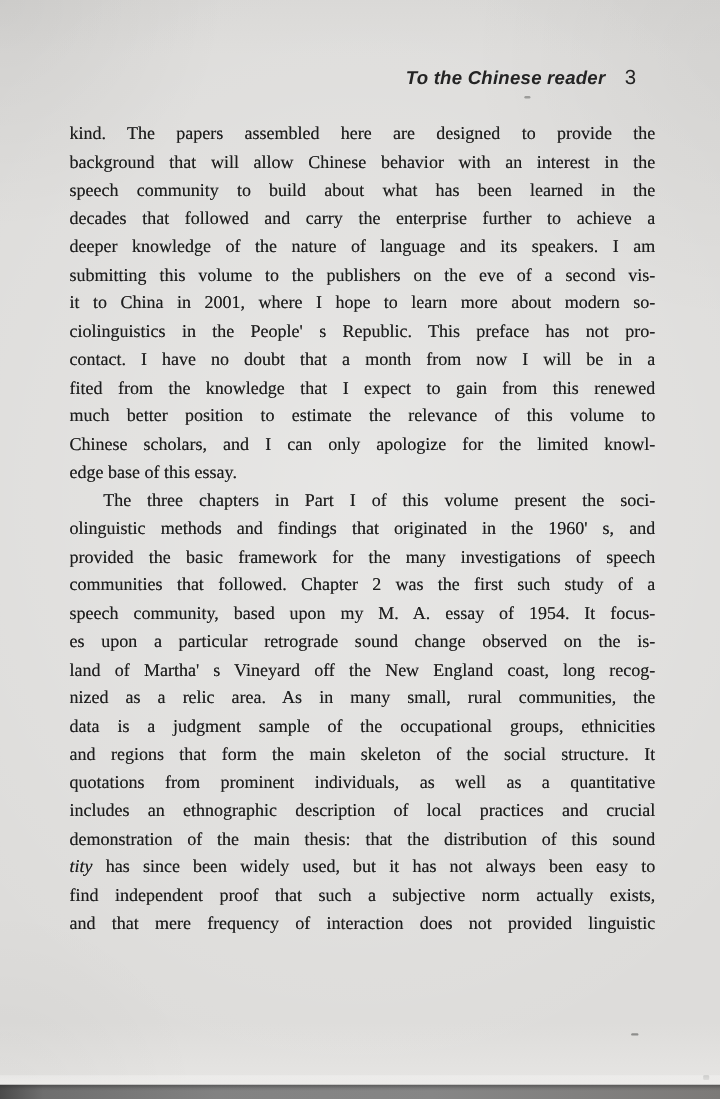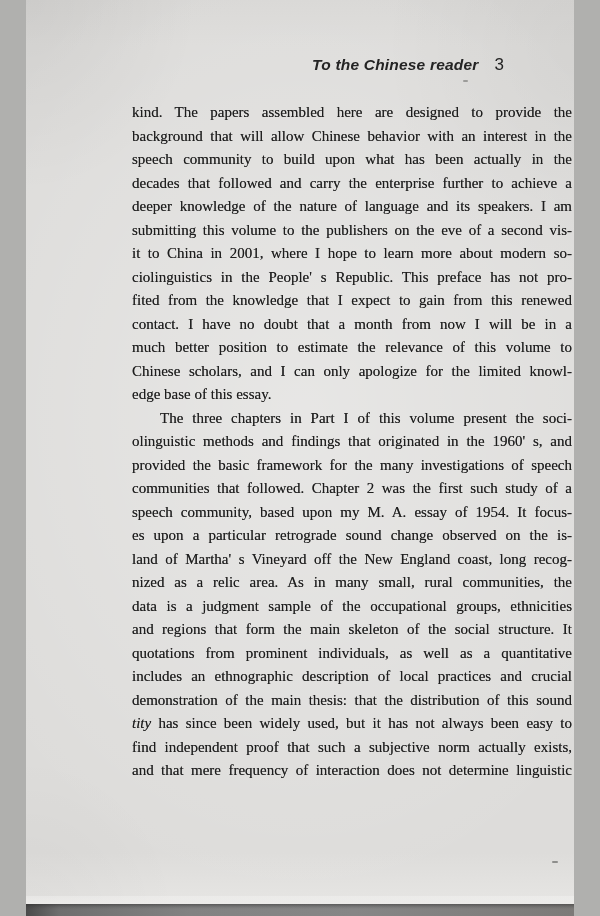--- a/index.html
+++ b/index.html
@@ -1,18 +1,18 @@
 <!DOCTYPE html>
 <html><head>
 <meta charset="utf-8">
 <style>
   html, body { margin: 0; padding: 0; background: #b0b0ae; }
   .page {
     position: relative;
-    width: 548px;
+    width: 600px;
     height: 916px;
     margin: 0 auto;
     overflow: hidden;
     background-color: #dcdbd9;
     background-image:
       radial-gradient(120% 90% at 50% 45%, rgba(255,255,255,0.30) 0%, rgba(255,255,255,0) 60%),
       radial-gradient(45% 30% at 0% 0%, rgba(0,0,0,0.055), transparent 70%),
       radial-gradient(50% 35% at 100% 5%, rgba(0,0,0,0.04), transparent 70%),
       radial-gradient(40% 25% at 0% 100%, rgba(0,0,0,0.03), transparent 70%),
       linear-gradient(180deg, #d8d7d5 0%, #dddcda 5%, #dddcda 93%, #e7e6e4 99%);
@@ -47,21 +47,20 @@
     font-size: 15px;
     text-shadow: 0 0 0.5px rgba(25,25,25,0.65);
   }
   .line {
     height: 23.5px;
     line-height: 23.5px;
     text-align: justify;
     text-align-last: justify;
     white-space: normal;
     overflow: hidden;
-    margin-left: 48px;
   }
   .line.noj { text-align-last: left; }
   .line.ind { text-indent: 28px; }
   .it { font-style: italic; }
   .speck { position: absolute; border-radius: 1px; }
   .speck-1 { left: 437px; top: 80px;  width: 5px; height: 2px; background: #9c9c9a; }
   .speck-2 { left: 526px; top: 861px; width: 6px; height: 2px; background: #8e8e8c; }
   .speck-3 { left: 586px; top: 896px; width: 5px; height: 4px; background: #bdbdbb; }
   .bottom-highlight {
     position: absolute;
@@ -85,47 +84,47 @@
 
 <div class="page">
 
   <div class="header">
     <span class="running-title">To the Chinese reader</span><span class="page-number">3</span>
   </div>
 
   <div class="body-text">
       <div class="line"><span>kind. The papers assembled here are designed to provide the</span></div>
       <div class="line"><span>background that will allow Chinese behavior with an interest in the</span></div>
-      <div class="line"><span>speech community to build upon what has been actually in the</span></div>
+      <div class="line"><span>speech community to build about what has been learned in the</span></div>
       <div class="line"><span>decades that followed and carry the enterprise further to achieve a</span></div>
       <div class="line"><span>deeper knowledge of the nature of language and its speakers. I am</span></div>
       <div class="line"><span>submitting this volume to the publishers on the eve of a second vis-</span></div>
       <div class="line"><span>it to China in 2001, where I hope to learn more about modern so-</span></div>
       <div class="line"><span>ciolinguistics in the People' s Republic. This preface has not pro-</span></div>
+      <div class="line"><span>contact. I have no doubt that a month from now I will be in a</span></div>
       <div class="line"><span>fited from the knowledge that I expect to gain from this renewed</span></div>
-      <div class="line"><span>contact. I have no doubt that a month from now I will be in a</span></div>
       <div class="line"><span>much better position to estimate the relevance of this volume to</span></div>
       <div class="line"><span>Chinese scholars, and I can only apologize for the limited knowl-</span></div>
       <div class="line noj"><span>edge base of this essay.</span></div>
       <div class="line ind"><span>The three chapters in Part I of this volume present the soci-</span></div>
       <div class="line"><span>olinguistic methods and findings that originated in the 1960' s, and</span></div>
       <div class="line"><span>provided the basic framework for the many investigations of speech</span></div>
       <div class="line"><span>communities that followed. Chapter 2 was the first such study of a</span></div>
       <div class="line"><span>speech community, based upon my M. A. essay of 1954. It focus-</span></div>
       <div class="line"><span>es upon a particular retrograde sound change observed on the is-</span></div>
       <div class="line"><span>land of Martha' s Vineyard off the New England coast, long recog-</span></div>
       <div class="line"><span>nized as a relic area. As in many small, rural communities, the</span></div>
       <div class="line"><span>data is a judgment sample of the occupational groups, ethnicities</span></div>
       <div class="line"><span>and regions that form the main skeleton of the social structure. It</span></div>
       <div class="line"><span>quotations from prominent individuals, as well as a quantitative</span></div>
       <div class="line"><span>includes an ethnographic description of local practices and crucial</span></div>
       <div class="line"><span>demonstration of the main thesis: that the distribution of this sound</span></div>
       <div class="line"><span class="it">tity</span><span> has since been widely used, but it has not always been easy to</span></div>
       <div class="line"><span>find independent proof that such a subjective norm actually exists,</span></div>
-      <div class="line"><span>and that mere frequency of interaction does not determine linguistic</span></div>
+      <div class="line"><span>and that mere frequency of interaction does not provided linguistic</span></div>
     </div>
 
   <div class="speck speck-1"></div>
   <div class="speck speck-2"></div>
   <div class="speck speck-3"></div>
 
   <div class="bottom-highlight"></div>
   <div class="bottom-bar"></div>
 
 </div>

